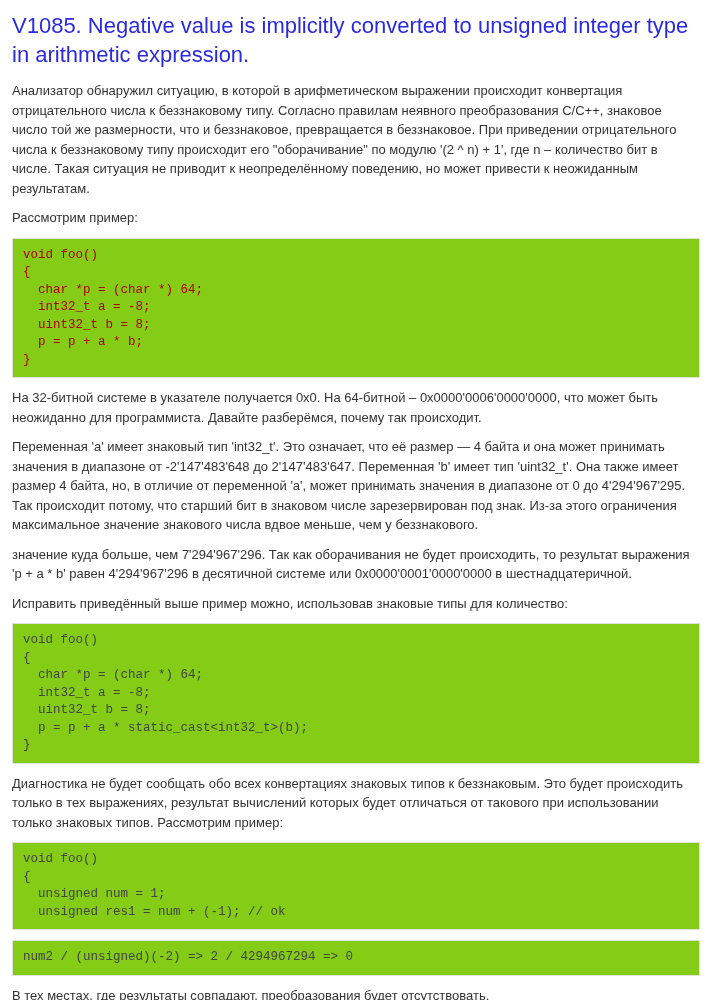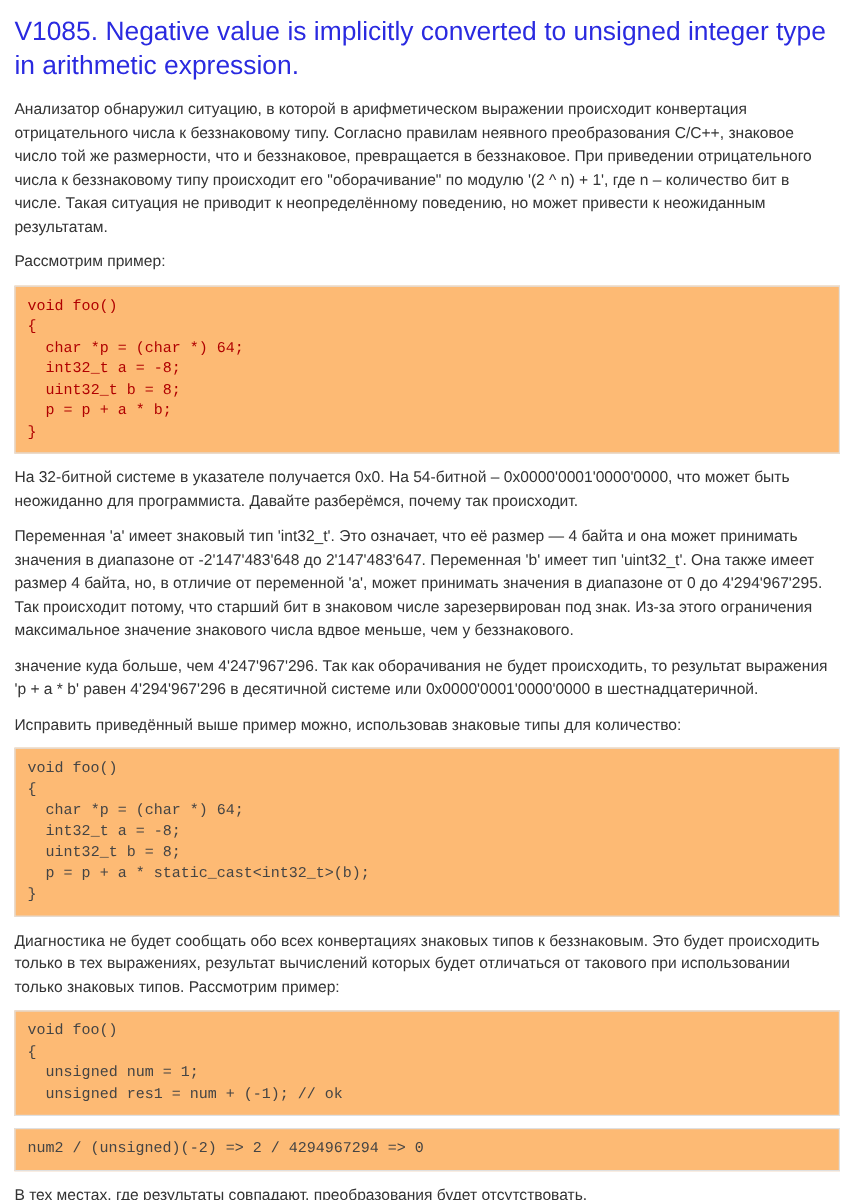--- a/index.html
+++ b/index.html
@@ -16,21 +16,21 @@
     color: #2a2ae0;
     font-size: 22px;
     font-weight: 400;
     margin: 4px 0 12px 0;
     line-height: 1.3;
   }
   p {
     margin: 10px 0;
   }
   pre {
-    background: #fdba74;
+    background: #84cc16;
     border: 1px solid #e0e0e0;
     padding: 8px 10px;
     font-family: "Courier New", monospace;
     font-size: 12.5px;
     line-height: 1.4;
     margin: 10px 0;
     white-space: pre-wrap;
     color: #444;
   }
   pre.red { color: #b00000; }
@@ -45,25 +45,25 @@
 <p>Рассмотрим пример:</p>
 
 <pre class="red">void foo()
 {
   char *p = (char *) 64;
   int32_t a = -8;
   uint32_t b = 8;
   p = p + a * b;
 }</pre>
 
-<p>На 32-битной системе в указателе получается 0x0. На 54-битной – 0x0000'0001'0000'0000, что может быть неожиданно для программиста. Давайте разберёмся, почему так происходит.</p>
+<p>На 32-битной системе в указателе получается 0x0. На 64-битной – 0x0000'0006'0000'0000, что может быть неожиданно для программиста. Давайте разберёмся, почему так происходит.</p>
 
 <p>Переменная 'a' имеет знаковый тип 'int32_t'. Это означает, что её размер — 4 байта и она может принимать значения в диапазоне от -2'147'483'648 до 2'147'483'647. Переменная 'b' имеет тип 'uint32_t'. Она также имеет размер 4 байта, но, в отличие от переменной 'a', может принимать значения в диапазоне от 0 до 4'294'967'295. Так происходит потому, что старший бит в знаковом числе зарезервирован под знак. Из-за этого ограничения максимальное значение знакового числа вдвое меньше, чем у беззнакового.</p>
 
-<p>значение куда больше, чем 4'247'967'296. Так как оборачивания не будет происходить, то результат выражения 'p + a * b' равен 4'294'967'296 в десятичной системе или 0x0000'0001'0000'0000 в шестнадцатеричной.</p>
+<p>значение куда больше, чем 7'294'967'296. Так как оборачивания не будет происходить, то результат выражения 'p + a * b' равен 4'294'967'296 в десятичной системе или 0x0000'0001'0000'0000 в шестнадцатеричной.</p>
 
 <p>Исправить приведённый выше пример можно, использовав знаковые типы для количество:</p>
 
 <pre>void foo()
 {
   char *p = (char *) 64;
   int32_t a = -8;
   uint32_t b = 8;
   p = p + a * static_cast&lt;int32_t&gt;(b);
 }</pre>

